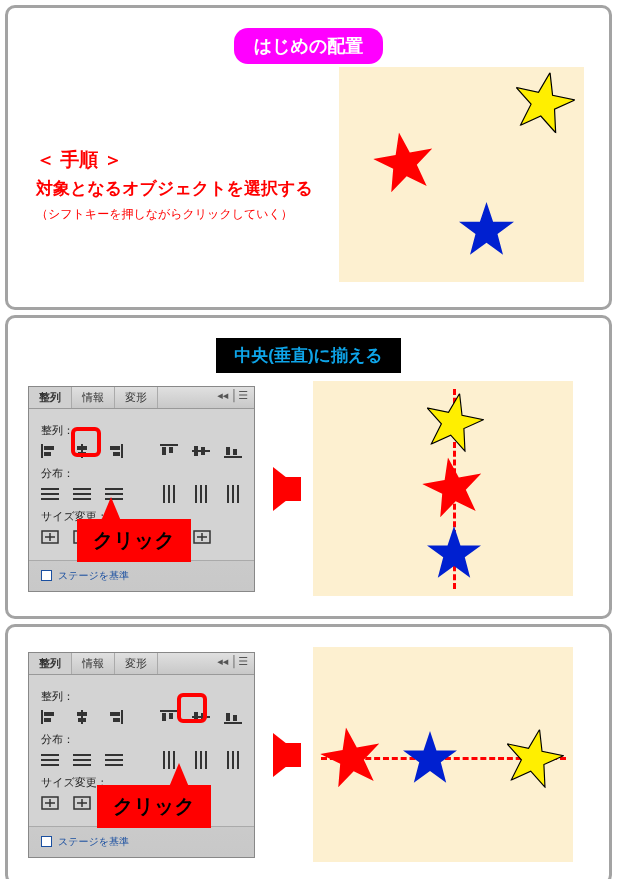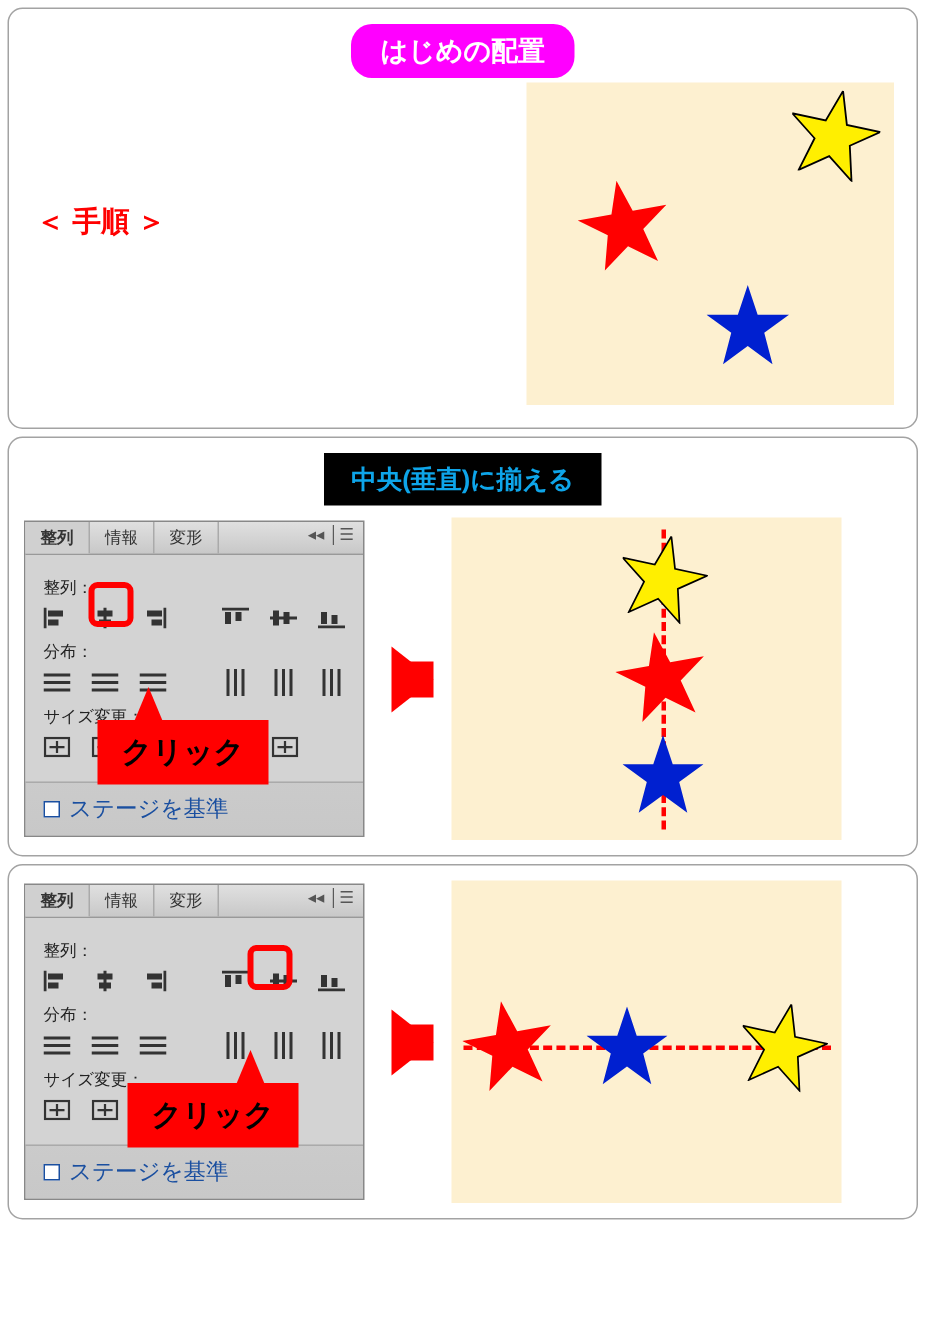--- a/index.html
+++ b/index.html
@@ -2,24 +2,24 @@
 <html><head>
   <meta charset="utf-8">
   <style>
     * { box-sizing: border-box; margin: 0; padding: 0; }
     body {
       width: 617px;
       font-family: "Hiragino Kaku Gothic Pro", "Meiryo", sans-serif;
       background: #fff;
     }
     .panel-box {
-      border: 1px solid #a3a3a3;
+      border: 3px solid #a3a3a3;
       border-radius: 10px;
       margin: 5px;
-      padding: 10px;
+      padding: 20px;
       position: relative;
       overflow: hidden;
     }
     .title-pill {
       background: #ff00ff;
       color: #fff;
       font-weight: bold;
       font-size: 18px;
       padding: 6px 20px;
       border-radius: 14px;
@@ -84,21 +84,21 @@
       position: relative;
       cursor: pointer;
     }
     .align-icon svg { display: block; }
     .stage-check {
       border-top: 1px solid #aaa;
       padding: 8px 12px;
       display: flex;
       align-items: center;
       gap: 6px;
-      font-size: 15px;
+      font-size: 10px;
       color: #1a4fa0;
     }
     .stage-check .chk {
       width: 11px; height: 11px; border: 1px solid #1a4fa0; background: #fff;
     }
     .highlight-box {
       position: absolute;
       border: 4px solid #ff0000;
       border-radius: 6px;
       pointer-events: none;
@@ -209,20 +209,22 @@
     </symbol>
 </svg>
 
 <div class="panel-box">
   <div class="title-wrap">
     <div class="title-pill">はじめの配置</div>
   </div>
   <div class="stage1">
     <div class="textblock">
       <div class="h1">＜ 手順 ＞</div>
+      <div class="h2">対象となるオブジェクトを選択する</div>
+      <div style="font-size:12px;">（シフトキーを押しながらクリックしていく）</div>
     </div>
     <div class="canvas canvas1">
       <svg class="star" style="left:175px;top:5px;transform:rotate(12deg)" width="60" height="58">
           <use href="#starshape" fill="#ffef00" stroke="#000" stroke-width="1" transform="scale(1.2)"></use>
         </svg>
       <svg class="star" style="left:35px;top:65px;transform:rotate(-10deg)" width="60" height="58">
           <use href="#starshape" fill="#ff0000" transform="scale(1.2)"></use>
         </svg>
       <svg class="star" style="left:120px;top:135px" width="55" height="53">
           <use href="#starshape" fill="#0020d0" transform="scale(1.1)"></use>

